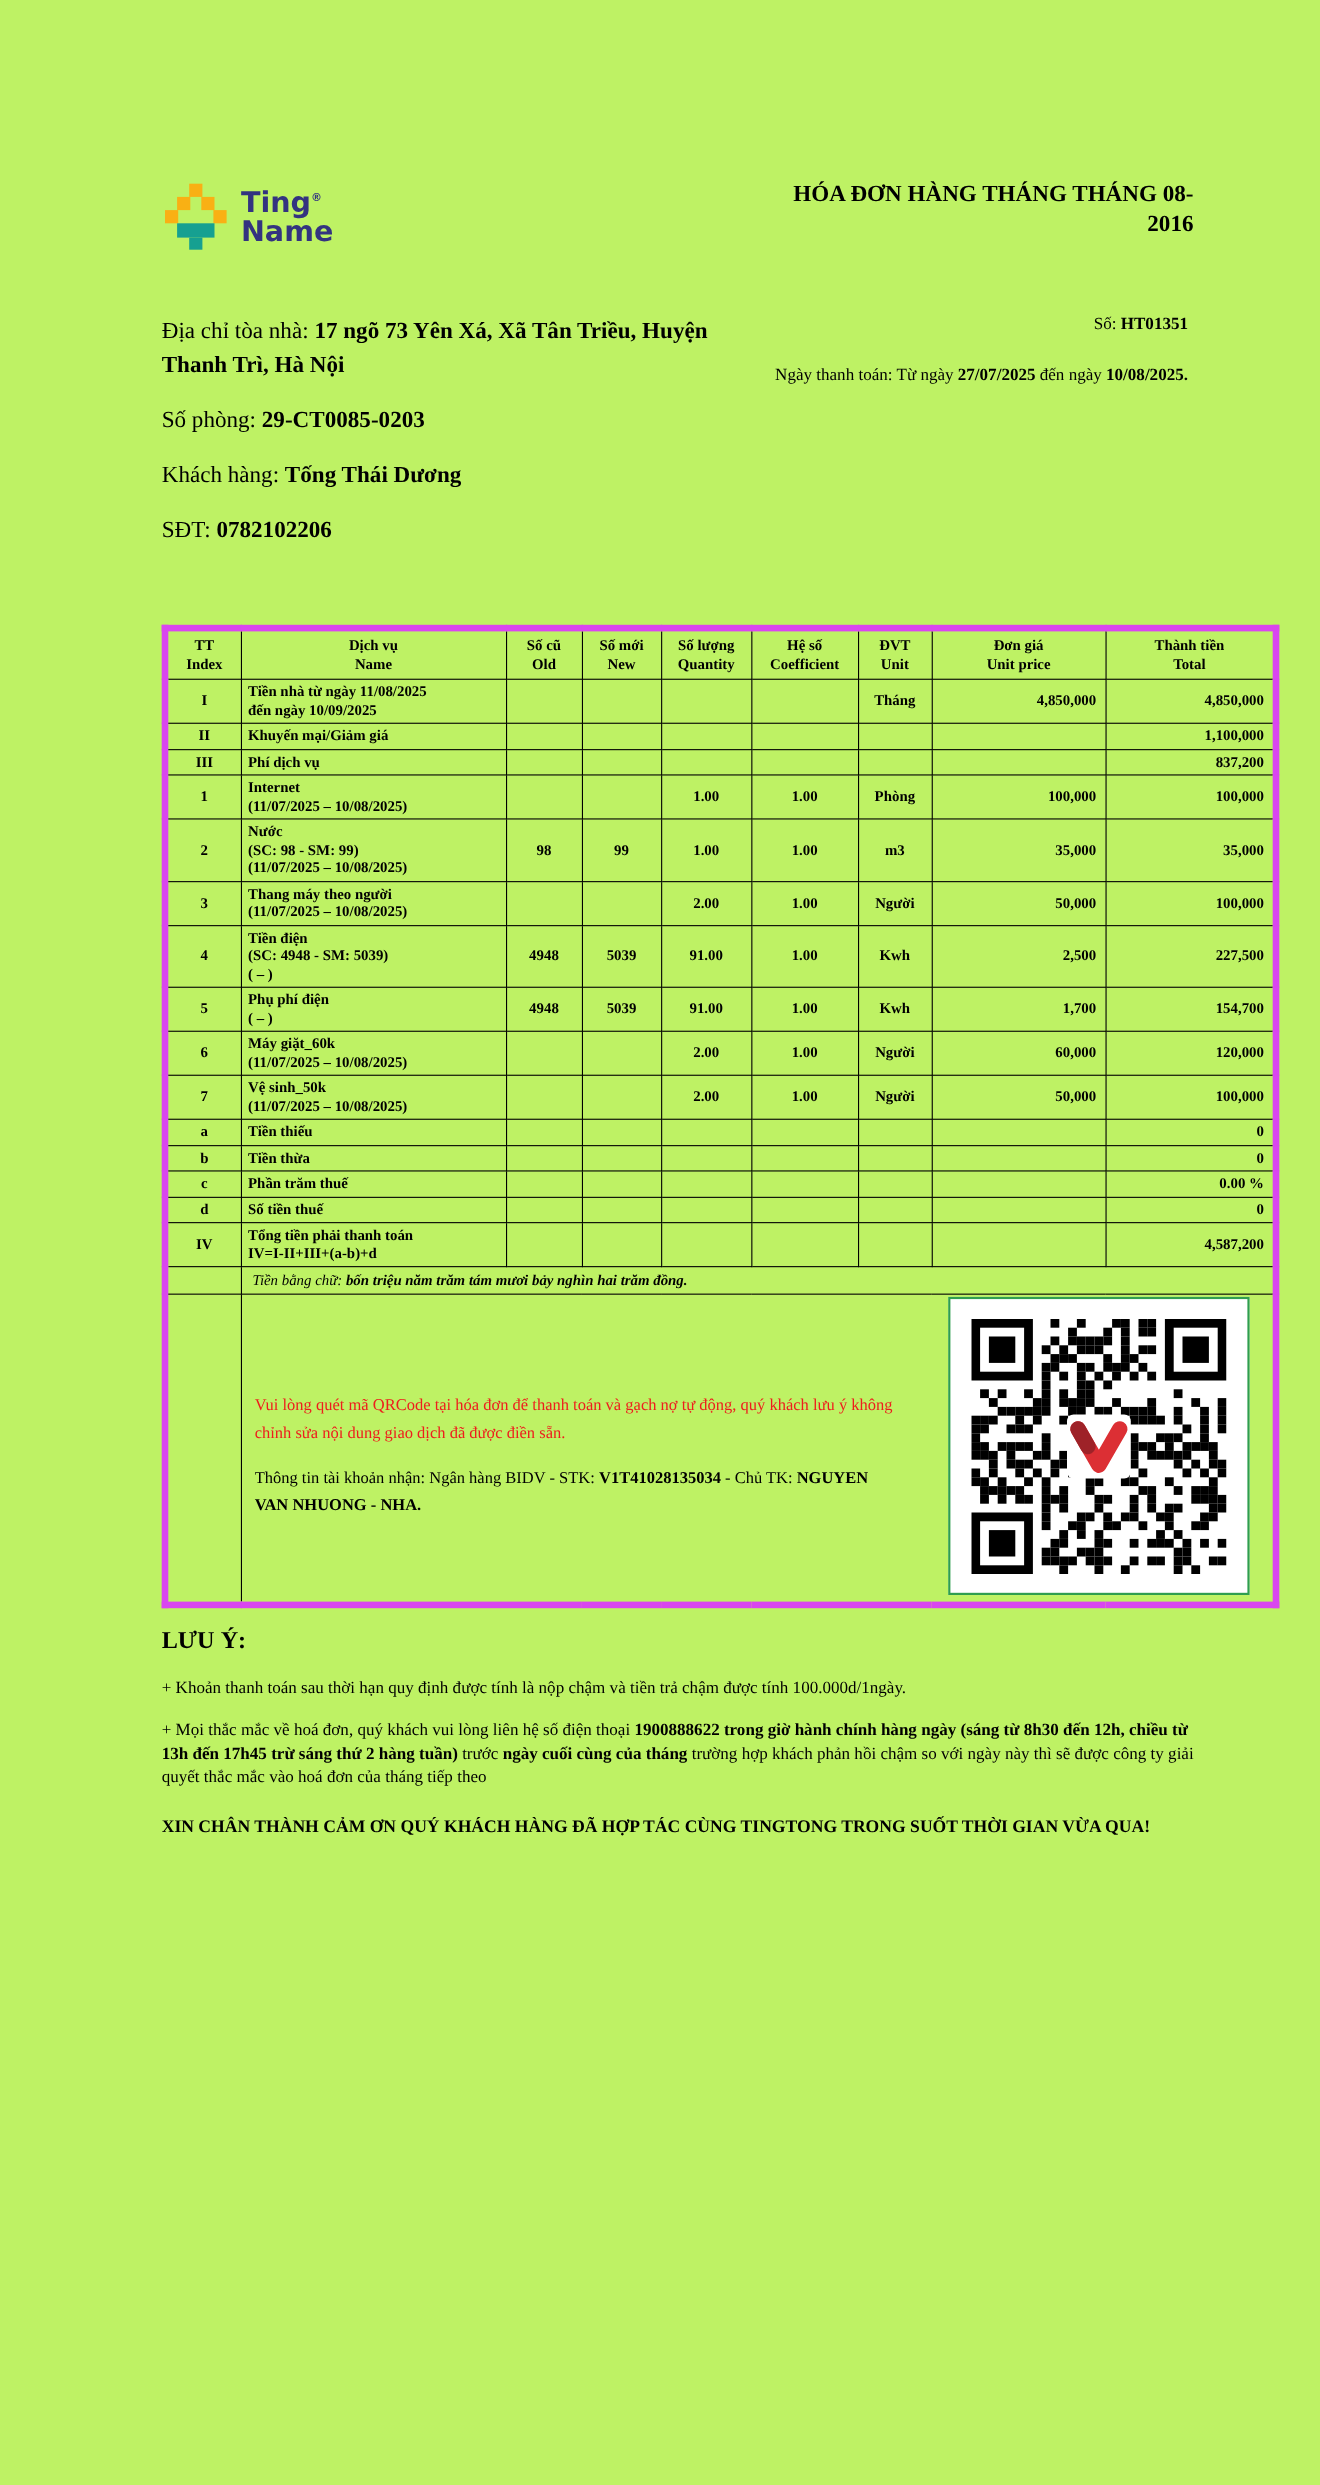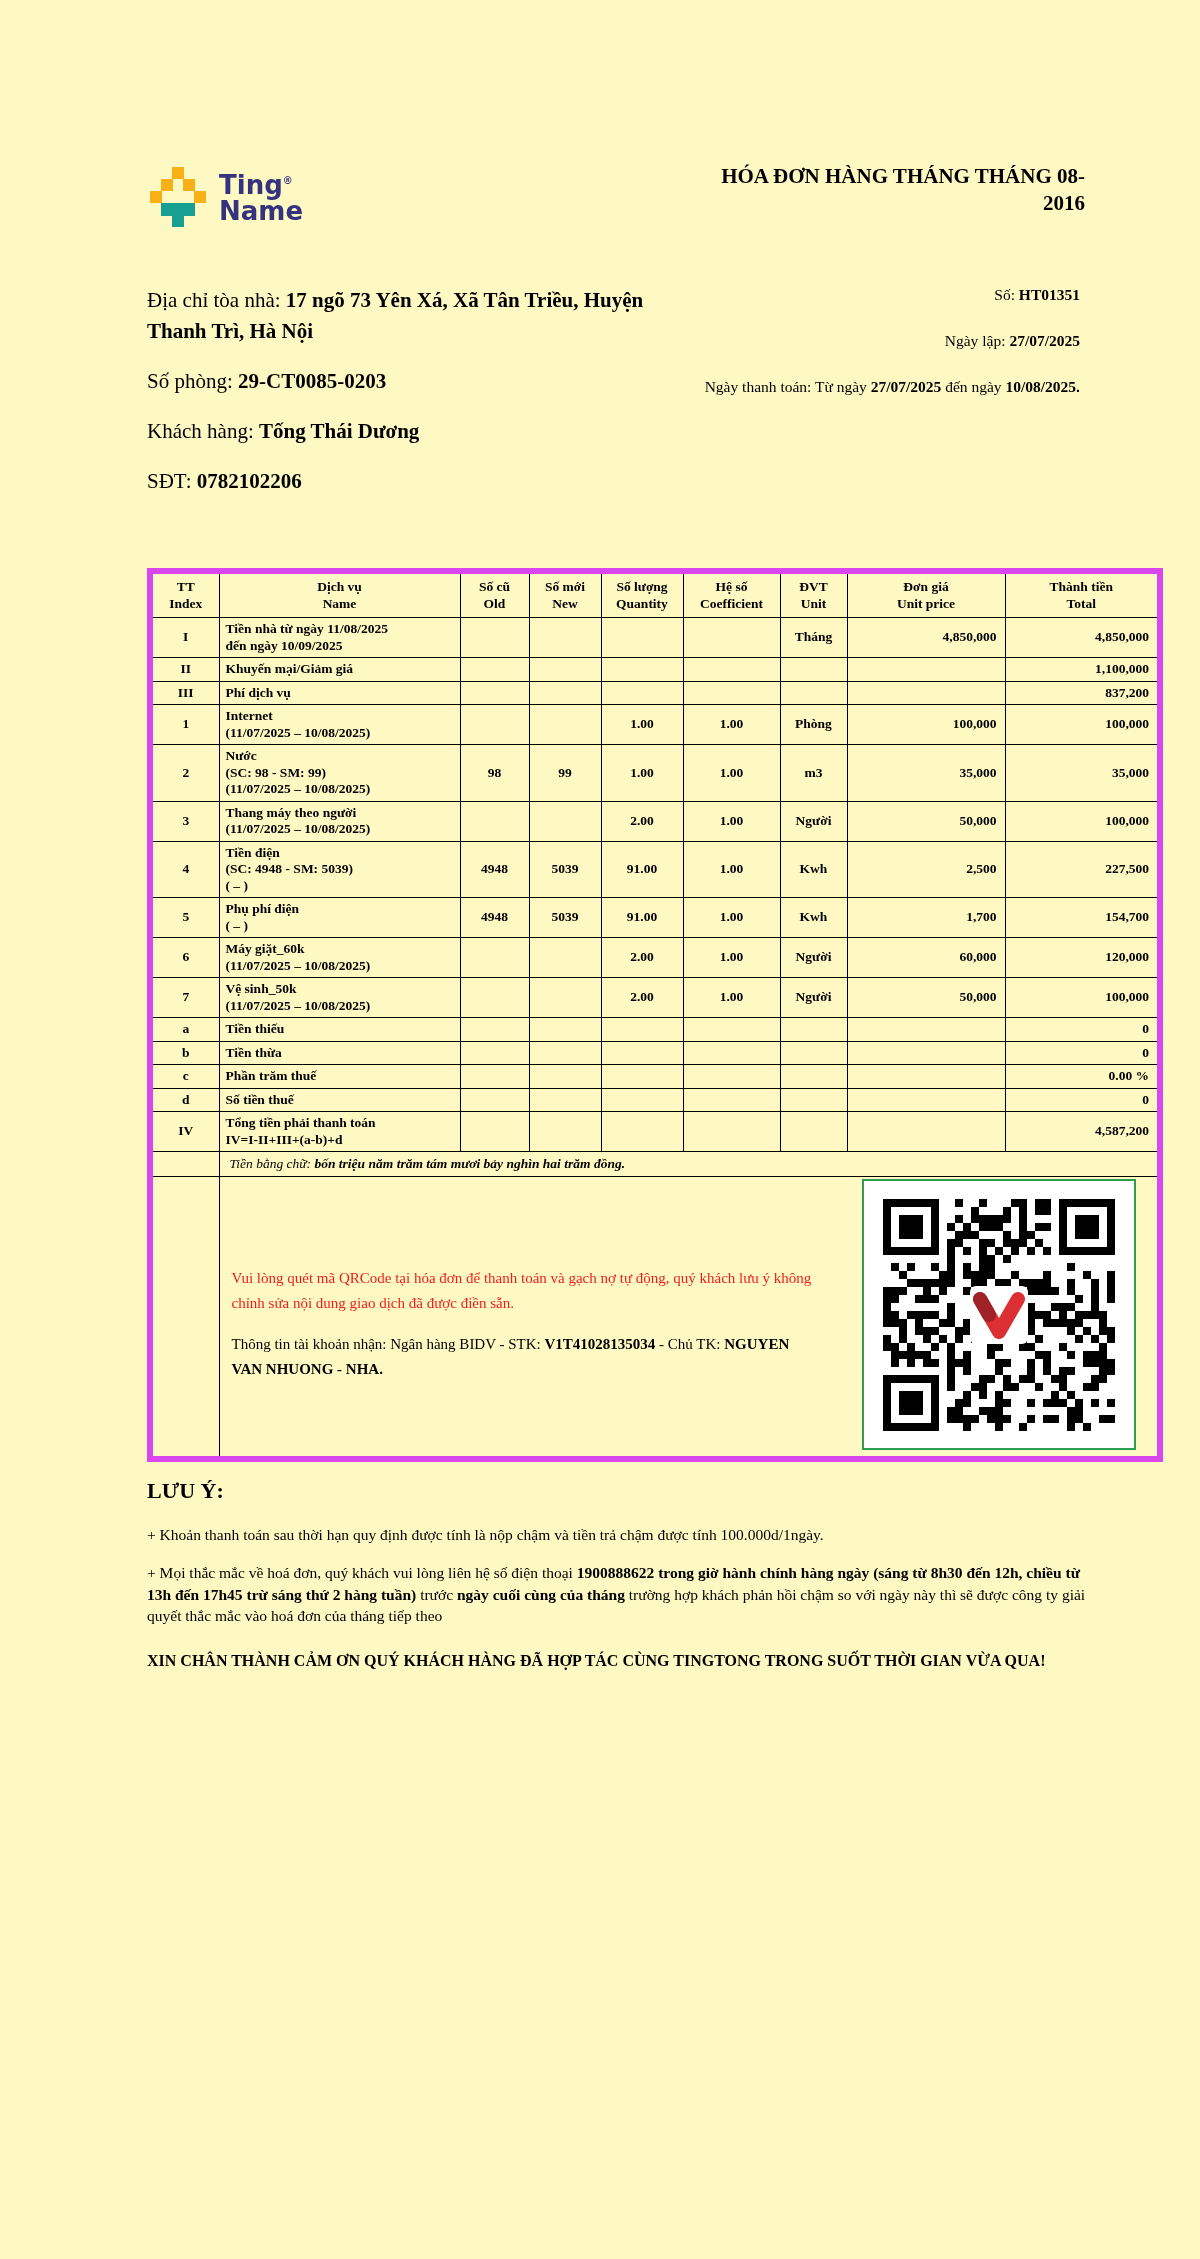--- a/index.html
+++ b/index.html
@@ -1,16 +1,16 @@
 <!DOCTYPE html>
 <html><head>
 <meta charset="utf-8">
 <style>
   html,body{margin:0;padding:0;background:#fff;}
-  .page{position:relative;width:1200px;height:2259px;background:#fef9c3;overflow:hidden;
+  .page{position:relative;width:1200px;height:2259px;background:#bef264;overflow:hidden;
         font-family:"Liberation Serif","DejaVu Serif",serif;color:#000;}
 
   
   .logo{position:absolute;left:150px;top:165px;display:flex;}
   .logo-icon{position:relative;width:57px;height:62px;}
   .logo-icon .sq{position:absolute;width:12px;height:12px;background:var(--yellow);}
   .logo-icon .q1{left:22px;top:2px;}
   .logo-icon .q2{left:11px;top:14px;}
   .logo-icon .q3{left:33px;top:14px;}
   .logo-icon .q4{left:0px;top:26px;}
@@ -87,21 +87,20 @@
   </div>
 
   <div class="info-left" id="info-left">
       <p><span>Địa chỉ tòa nhà: </span><span class="seg-b">17 ngõ 73 Yên Xá, Xã Tân Triều, Huyện Thanh Trì, Hà Nội</span></p>
       <p><span>Số phòng: </span><span class="seg-b">29-CT0085-0203</span></p>
       <p><span>Khách hàng: </span><span class="seg-b">Tống Thái Dương</span></p>
       <p><span>SĐT: </span><span class="seg-b">0782102206</span></p>
     </div>
   <div class="info-right" id="info-right">
       <p><span>Số: </span><span class="seg-b">HT01351</span></p>
-      <p><span>Ngày lập: </span><span class="seg-b">27/07/2025</span></p>
       <p><span>Ngày thanh toán: Từ ngày </span><span class="seg-b">27/07/2025</span><span> đến ngày </span><span class="seg-b">10/08/2025.</span></p>
     </div>
 
   <table class="inv">
     <colgroup>
       <col style="width:69px">
         <col style="width:241px">
         <col style="width:69px">
       <col style="width:72px">
         <col style="width:82px">

